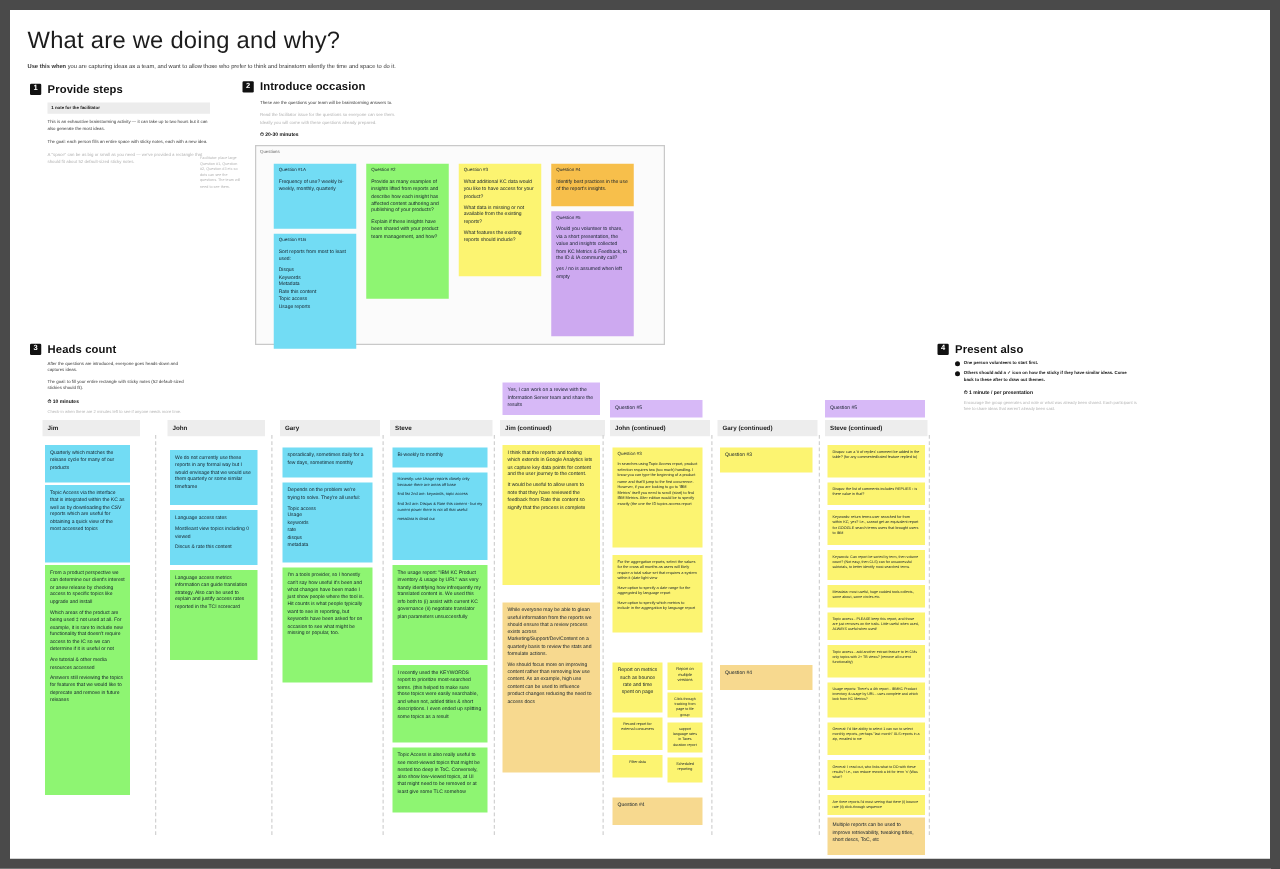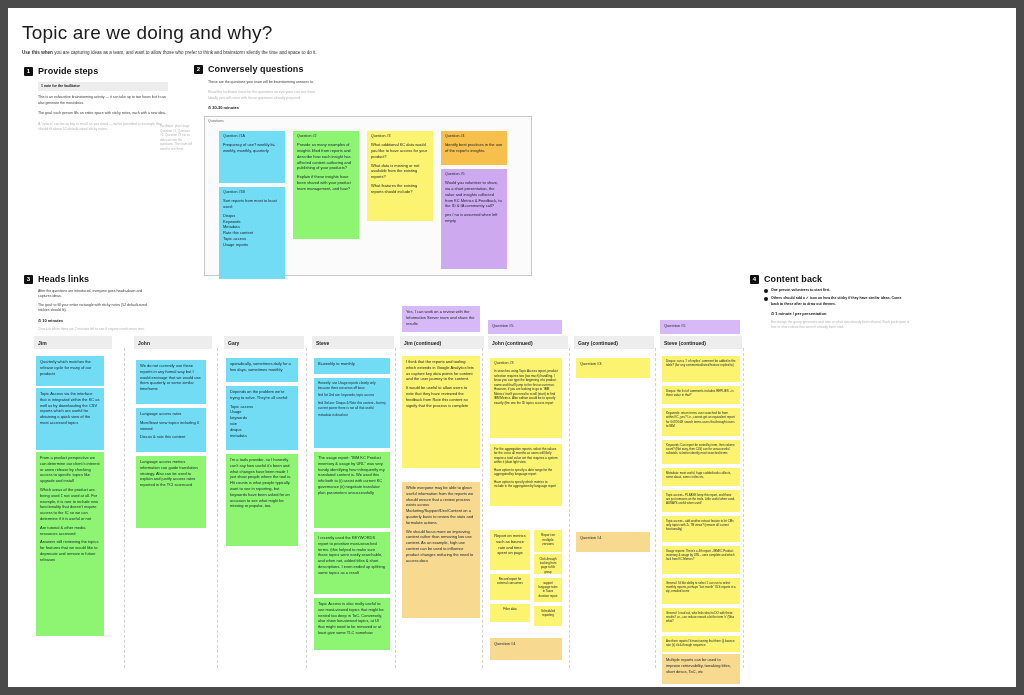--- a/index.html
+++ b/index.html
@@ -80,42 +80,42 @@
 
   .bullet{display:flex;gap:3px;align-items:flex-start;margin-top:3px;}
   .dot{width:4px;height:4px;border-radius:50%;background:#111;flex:none;margin-top:.5px;}
   .hint{font-size:3.3px;color:#b5b5b5;line-height:1.5;margin-top:4px;}
 </style>
 </head>
 <body>
 
 <div id="board">
 
-  <div class="hdr-title">Topic are we doing and why?</div>
+  <div class="hdr-title">What are we doing and why?</div>
   <div class="hdr-sub">
     <b>Use this when</b><span> you are capturing ideas as a team, and want to allow those who prefer to think and brainstorm silently the time and space to do it.</span>
   </div>
 
   <div class="sec" style="left:16px;top:58px;width:160px;">
     <div class="sec-head">
       <div class="sec-num">1</div>
       <div class="sec-title">Provide steps</div>
     </div>
     <div style="margin-top:6px;margin-left:14px;width:130px;">
       <div class="tiny b grayband">1 note for the facilitator</div>
       <div class="tiny" style="margin-top:4px;">This is an exhaustive brainstorming activity — it can take up to two hours but it can also generate the most ideas.</div>
       <div class="tiny" style="margin-top:5px;">The goal: each person fills an entire space with sticky notes, each with a new idea.</div>
       <div class="tiny g" style="margin-top:5px;">A "space" can be as big or small as you need — we've provided a rectangle that should fit about 52 default-sized sticky notes.</div>
     </div>
   </div>
 
   <div class="sec" style="left:186px;top:56px;width:150px;">
     <div class="sec-head">
       <div class="sec-num">2</div>
-      <div class="sec-title">Conversely questions</div>
+      <div class="sec-title">Introduce occasion</div>
     </div>
     <div style="margin-top:6px;margin-left:14px;width:110px;">
       <div class="tiny">These are the questions your team will be brainstorming answers to.</div>
       <div class="tiny g" style="margin-top:5px;">Read the facilitator issue for the questions so everyone can see them. Ideally you will come with these questions already prepared.</div>
       <div class="timer">⏱ <span>20-30 minutes</span></div>
     </div>
   </div>
 
   <div class="tiny g" style="position:absolute;left:152px;top:116px;width:34px;line-height:1.5;font-size:3px;">
     Facilitator: place large Question #1, Question #2, Question #3 etc so dots can see the questions. The team will need to see them.
@@ -156,34 +156,34 @@
     <div class="note purple" style="left:236px;top:52px;width:66px;height:100px;">
       <span class="hd">Question #5</span>
       <span class="nt">Would you volunteer to share, via a short presentation, the value and insights collected from KC Metrics &amp; Feedback, to the ID &amp; IA community call?</span>
       <span class="nt">yes / no is assumed when left empty</span>
     </div>
   </div>
 
   <div class="sec" style="left:16px;top:266px;width:130px;">
     <div class="sec-head">
       <div class="sec-num">3</div>
-      <div class="sec-title">Heads links</div>
+      <div class="sec-title">Heads count</div>
     </div>
     <div style="margin-top:5px;margin-left:14px;width:110px;">
       <div class="tiny">After the questions are introduced, everyone goes heads-down and captures ideas.</div>
       <div class="tiny" style="margin-top:3px;">The goal: to fill your entire rectangle with sticky notes (52 default-sized stickies should fit).</div>
       <div class="timer">⏱ <span>10 minutes</span></div>
       <div class="hint">Check-in when there are 2 minutes left to see if anyone needs more time.</div>
     </div>
   </div>
 
   <div class="sec" style="left:742px;top:266px;width:160px;">
     <div class="sec-head">
       <div class="sec-num">4</div>
-      <div class="sec-title">Content back</div>
+      <div class="sec-title">Present also</div>
     </div>
     <div style="margin-top:4px;margin-left:14px;width:146px;">
       <div class="bullet">
         <span class="dot"></span>
         <span class="tiny b">One person volunteers to start first.</span>
       </div>
       <div class="bullet">
         <span class="dot"></span>
         <span class="tiny b">Others should add a ✓ icon on how the sticky if they have similar ideas. Come back to these after to draw out themes.</span>
       </div>

